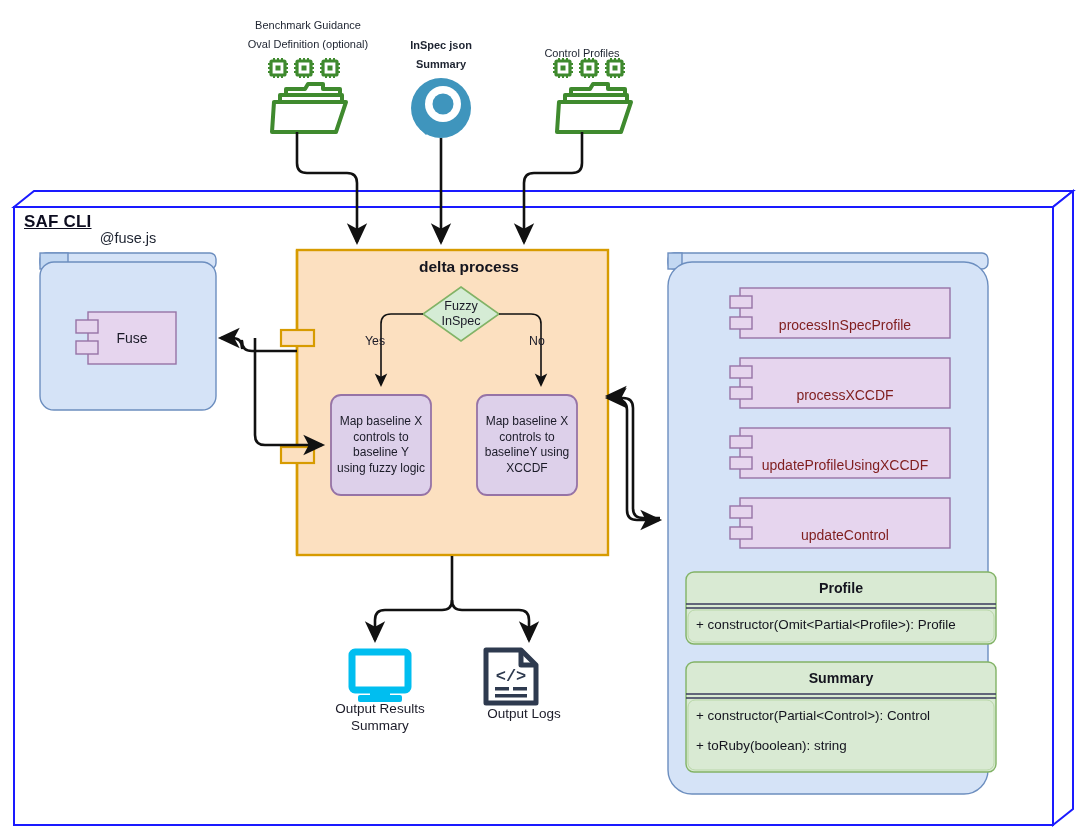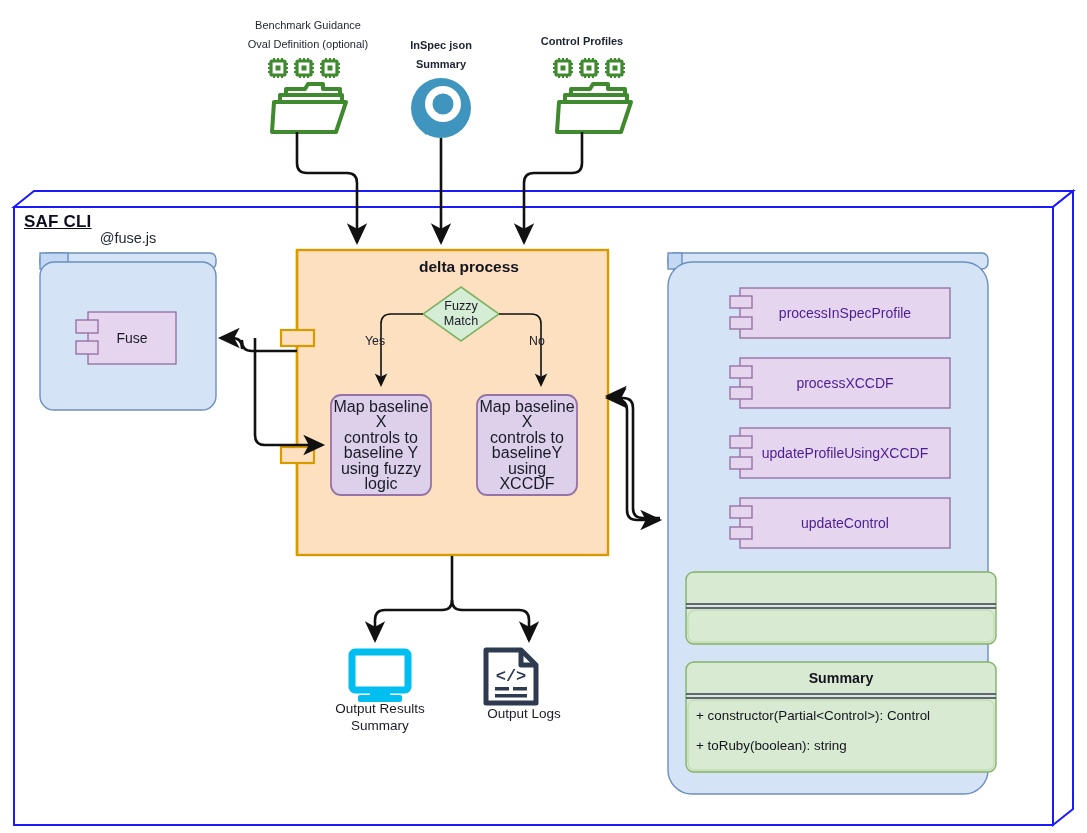--- a/index.html
+++ b/index.html
@@ -21,24 +21,24 @@
   .pkgTitle{position:absolute;font-size:14.5px;color:#1d2330;text-align:center;}
 
   
   .deltaTitle{position:absolute;font-size:15.5px;font-weight:bold;color:#14141e;
               text-align:center;width:344px;}
 
   
   .ctr{position:absolute;display:flex;align-items:center;justify-content:center;
        text-align:center;}
 
-  .mapText{font-size:16px;line-height:15.5px;color:#1b1b28;}
+  .mapText{font-size:12px;line-height:15.5px;color:#1b1b28;}
   .diamondText{font-size:12.6px;line-height:15px;color:#1b1b28;}
   .branchLbl{position:absolute;font-size:12.3px;color:#1b1b28;}
-  .compLbl{font-size:14px;color:#4c1d95;}
+  .compLbl{font-size:14px;color:#7f1d1d;margin-top:12px;}
   .fuseLbl{font-size:14px;color:#1b1b28;}
 
   .clsTitle{position:absolute;width:100%;text-align:center;font-size:14.2px;
             font-weight:bold;color:#14141e;top:8px;}
   .clsRow{position:absolute;font-size:13.4px;color:#14141e;left:10px;}
 
   .outLbl{position:absolute;text-align:center;font-size:13.5px;line-height:17px;color:#1b1b28;}
 </style>
 </head>
 <body>
@@ -311,35 +311,35 @@
   <div class="srcLabel" style="left:228px;top:16px;width:160px;">
     <div>Benchmark Guidance</div>
     <div>Oval Definition (optional)</div>
   </div>
 
   <div class="srcLabel bold" style="left:381px;top:36px;width:120px;">
     <div>InSpec json</div>
     <div>Summary</div>
   </div>
 
-  <div class="srcLabel" style="left:512px;top:32px;width:140px;font-weight:bold;">
+  <div class="srcLabel" style="left:512px;top:44px;width:140px;">
     <div>Control Profiles</div>
   </div>
 
   <div class="safTitle" style="left:24px;top:212px;">SAF CLI</div>
 
   <div class="pkgTitle" style="left:40px;top:230px;width:176px;">@fuse.js</div>
 
   <div class="ctr fuseLbl" style="left:88px;top:312px;width:88px;height:52px;">Fuse</div>
 
   <div class="deltaTitle" style="left:297px;top:258px;">delta process</div>
 
   <div class="ctr diamondText" style="left:423px;top:287px;width:76px;height:54px;flex-direction:column;">
     <span>Fuzzy</span>
-    <span>Match</span>
+    <span>InSpec</span>
   </div>
 
   <div class="branchLbl" style="left:365px;top:334px;">Yes</div>
   <div class="branchLbl" style="left:529px;top:334px;">No</div>
 
   <div class="ctr mapText" style="left:331px;top:395px;width:100px;height:100px;flex-direction:column;">
     <span>Map baseline X</span>
     <span>controls to</span>
     <span>baseline Y</span>
     <span>using fuzzy logic</span>
@@ -350,20 +350,24 @@
     <span>controls to</span>
     <span>baselineY using</span>
     <span>XCCDF</span>
   </div>
 
   <div class="ctr compLbl" style="left:740px;top:288px;width:210px;height:50px;">processInSpecProfile</div>
   <div class="ctr compLbl" style="left:740px;top:358px;width:210px;height:50px;">processXCCDF</div>
   <div class="ctr compLbl" style="left:740px;top:428px;width:210px;height:50px;">updateProfileUsingXCCDF</div>
   <div class="ctr compLbl" style="left:740px;top:498px;width:210px;height:50px;">updateControl</div>
 
+  <div class="abs" style="left:686px;top:572px;width:310px;height:72px;">
+    <div class="clsTitle">Profile</div>
+    <div class="clsRow" style="top:45px;">+ constructor(Omit&lt;Partial&lt;Profile&gt;): Profile</div>
+  </div>
 
   <div class="abs" style="left:686px;top:662px;width:310px;height:110px;">
     <div class="clsTitle">Summary</div>
     <div class="clsRow" style="top:46px;">+ constructor(Partial&lt;Control&gt;): Control</div>
     <div class="clsRow" style="top:76px;">+ toRuby(boolean): string</div>
   </div>
 
   <div class="outLbl" style="left:315px;top:700px;width:130px;">
     <div>Output Results</div>
     <div>Summary</div>

